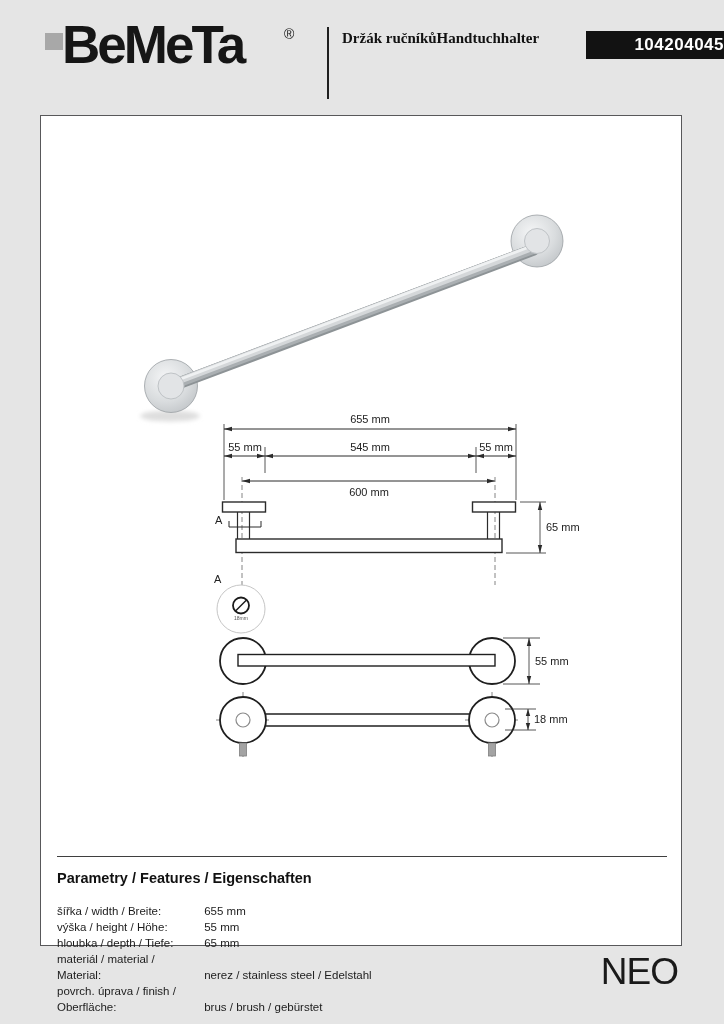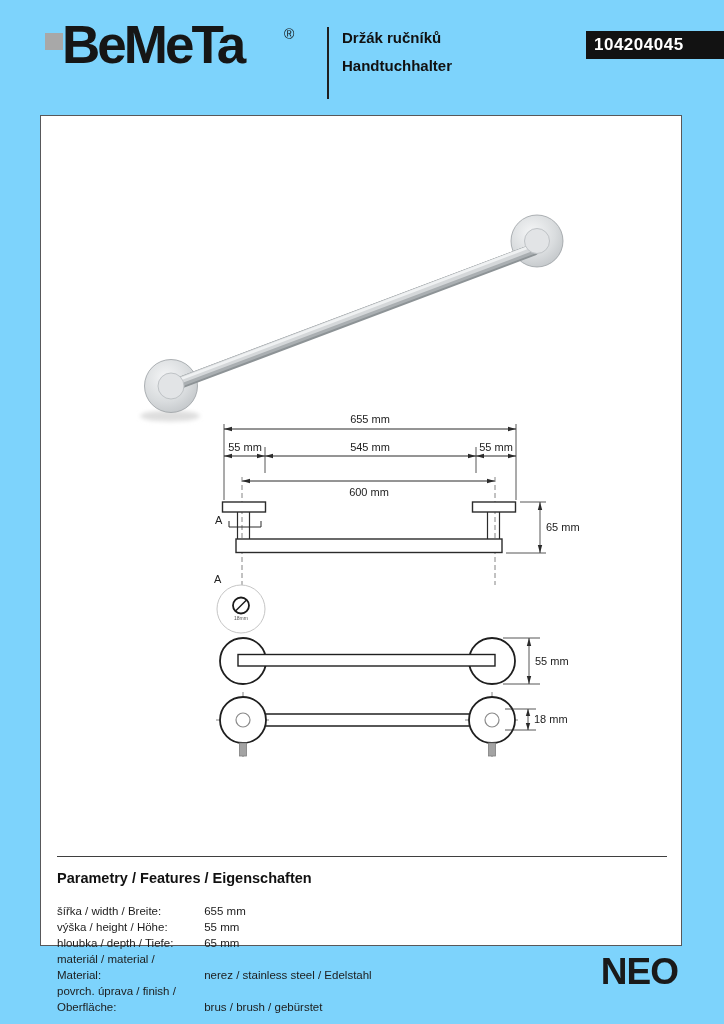--- a/index.html
+++ b/index.html
@@ -1,43 +1,43 @@
 <!DOCTYPE html>
 <html><head>
 <meta charset="utf-8">
 <style>
   html,body{margin:0;padding:0;background:#ffffff;}
-  #page{position:relative;width:724px;height:1024px;background:#7dd3fc;overflow:hidden;
+  #page{position:relative;width:724px;height:1024px;background:#e5e5e5;overflow:hidden;
         font-family:"Liberation Sans",sans-serif;color:#1a1a1a;}
   .abs{position:absolute;}
   
   #logo-square{left:45px;top:33px;width:18px;height:17px;background:#a8a8a8;}
   #brand{left:62px;top:18px;font-size:53px;font-weight:bold;letter-spacing:-3px;color:#161616;line-height:1;}
   #brand-reg{left:284px;top:26px;font-size:14px;color:#161616;}
   #header-divider{left:327px;top:27px;width:2px;height:72px;background:#1f1f1f;}
-  #product-names{left:342px;top:24px;display:flex;flex-direction:column;}
+  #product-names{left:342px;top:24px;display:flex;flex-direction:row;font-family:Liberation Serif, serif;}
   #product-names span{font-size:15px;font-weight:bold;line-height:28px;color:#111;}
   #code-badge{left:586px;top:31px;width:138px;height:28px;background:#121212;}
-  #code-badge span{display:block;color:#ffffff;font-size:17px;font-weight:bold;line-height:28px;padding-left:8px;letter-spacing:0.5px;}
+  #code-badge span{display:block;color:#ffffff;font-size:17px;font-weight:bold;line-height:28px;padding-left:8px;letter-spacing:0.5px;text-align:right;}
   
   #main-box{left:40px;top:115px;width:640px;height:829px;border:1.5px solid #58585a;background:#fff;}
   
   .dim{position:absolute;font-size:11px;color:#222;white-space:nowrap;}
   .dim.center{transform:translateX(-50%);}
   .marker{position:absolute;font-size:11px;color:#222;}
   .tiny{position:absolute;font-size:5px;color:#555;transform:translateX(-50%);}
   
   #params{left:57px;top:812px;width:610px;margin-top:44px;}
   #params-divider{width:610px;height:1px;background:#3f3f3f;}
   #params-heading{margin-top:13px;font-size:14.5px;font-weight:bold;color:#111;}
   #params-rows{margin-top:17px;}
   .prow{font-size:11.5px;line-height:16px;color:#1c1c1c;}
   .prow .lbl{display:inline-block;width:144px;}
   
-  #collection{right:46px;top:951px;font-size:37px;font-weight:bold;letter-spacing:-1px;color:#1a1a1a;}
+  #collection{right:46px;top:951px;font-size:37px;font-weight:normal;letter-spacing:-1px;color:#1a1a1a;}
   svg{position:absolute;left:0;top:0;}
 </style>
 </head>
 <body>
 
 <div id="page">
 
   <div class="abs" id="logo-square"></div>
   <div class="abs" id="brand">BeMeTa</div>
   <div class="abs" id="brand-reg">®</div>

